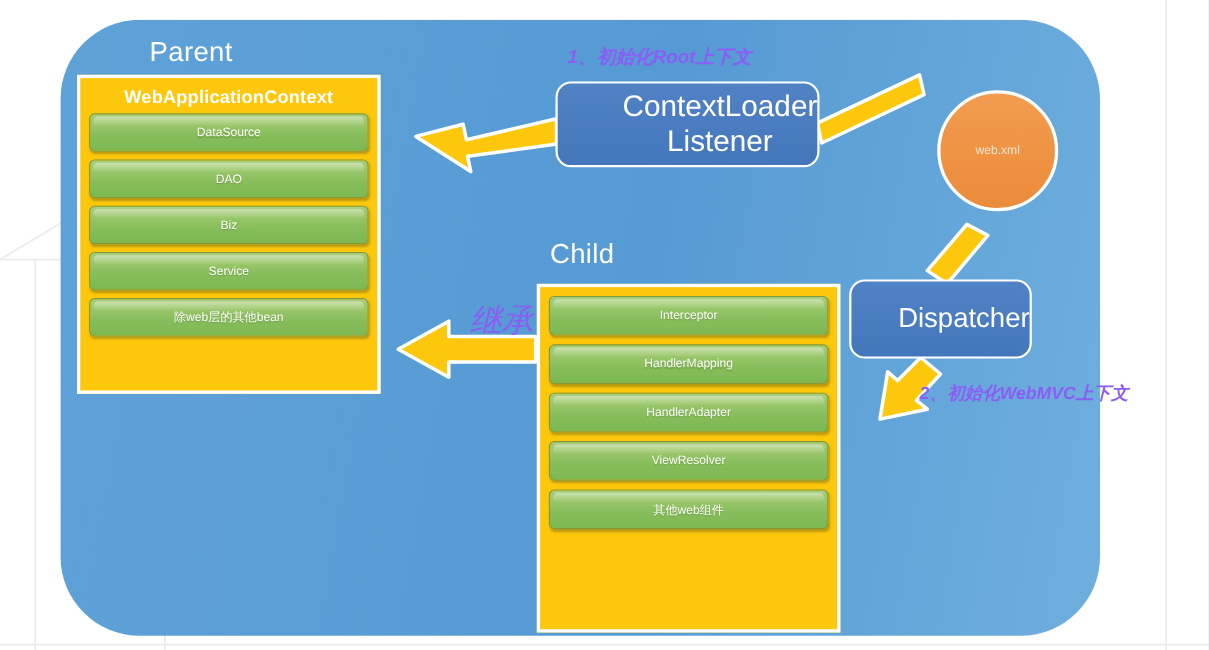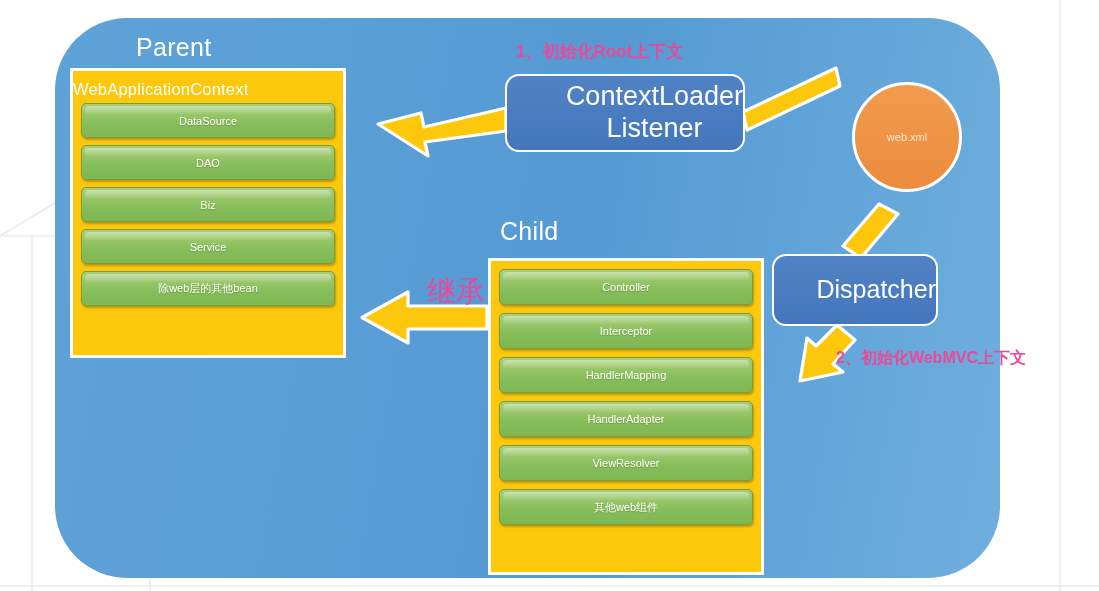--- a/index.html
+++ b/index.html
@@ -32,22 +32,22 @@
 
   
   .ctx-box{
     position:absolute;background:#FDC70C;
     border:3px solid #ffffff;box-sizing:border-box;
   }
   #parent-ctx{left:70px;top:68px;width:276px;height:290px;}
   #child-ctx{left:488px;top:258px;width:276px;height:317px;}
 
   .ctx-title{
-    color:#ffffff;font-size:16.5px;text-align:left;
-    padding-top:9px;padding-bottom:4px;letter-spacing:.2px;
+    color:#ffffff;font-size:16.5px;text-align:center;
+    padding-top:9px;padding-bottom:4px;letter-spacing:.2px;font-weight:bold;
   }
 
   
   .bean-list{padding:0 8px 8px 8px;}
   .bean{
     position:relative;height:33px;margin-bottom:7px;
     border:1px solid #7E9A3C;
     border-radius:5px;
     background:linear-gradient(to bottom,#A8CE7B 0%,#9CC86C 22%,#86BD5A 60%,#7DB853 100%);
     box-shadow:1px 2px 2px rgba(60,70,30,.35);
@@ -81,21 +81,21 @@
     border-radius:50%;
     background:#EF9244;
     background-image:linear-gradient(to bottom,#F29B4E,#EC8B3C);
     border:3px solid #ffffff;box-sizing:border-box;
     color:#FBE6D2;font-size:11px;
     display:flex;align-items:center;justify-content:center;
   }
 
   
   .edge-label{
-    position:absolute;color:#ec4899;font-weight:bold;white-space:nowrap;
+    position:absolute;color:#8b5cf6;font-weight:bold;white-space:nowrap;font-style:italic;
   }
   #label-step1{left:516px;top:40px;font-size:17px;}
   #label-step2{left:836px;top:348px;font-size:16px;}
   #label-inherit{left:383px;top:272px;font-size:29px;font-weight:400;margin-left:44px;}
 
   
   #arrow-layer{position:absolute;left:0;top:0;width:1099px;height:591px;}
 </style>
 </head>
 <body>
@@ -133,23 +133,20 @@
     </div>
     <div class="bean">
       <span>除web层的其他bean</span>
     </div>
   </div>
 </div>
 
 <div class="ctx-box" id="child-ctx">
   <div class="bean-list" style="padding-top:8px;">
     <div class="bean">
-      <span>Controller</span>
-    </div>
-    <div class="bean">
       <span>Interceptor</span>
     </div>
     <div class="bean">
       <span>HandlerMapping</span>
     </div>
     <div class="bean">
       <span>HandlerAdapter</span>
     </div>
     <div class="bean">
       <span>ViewResolver</span>

